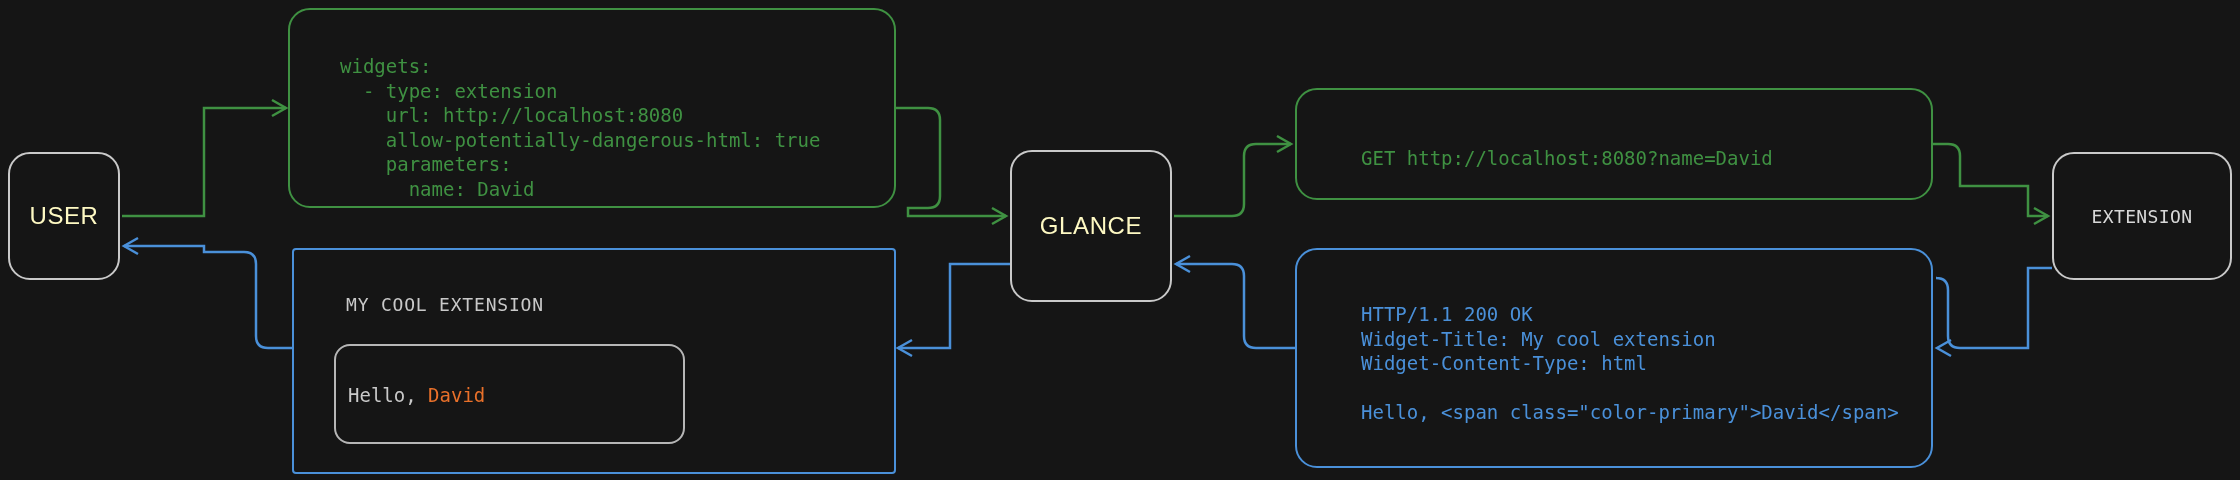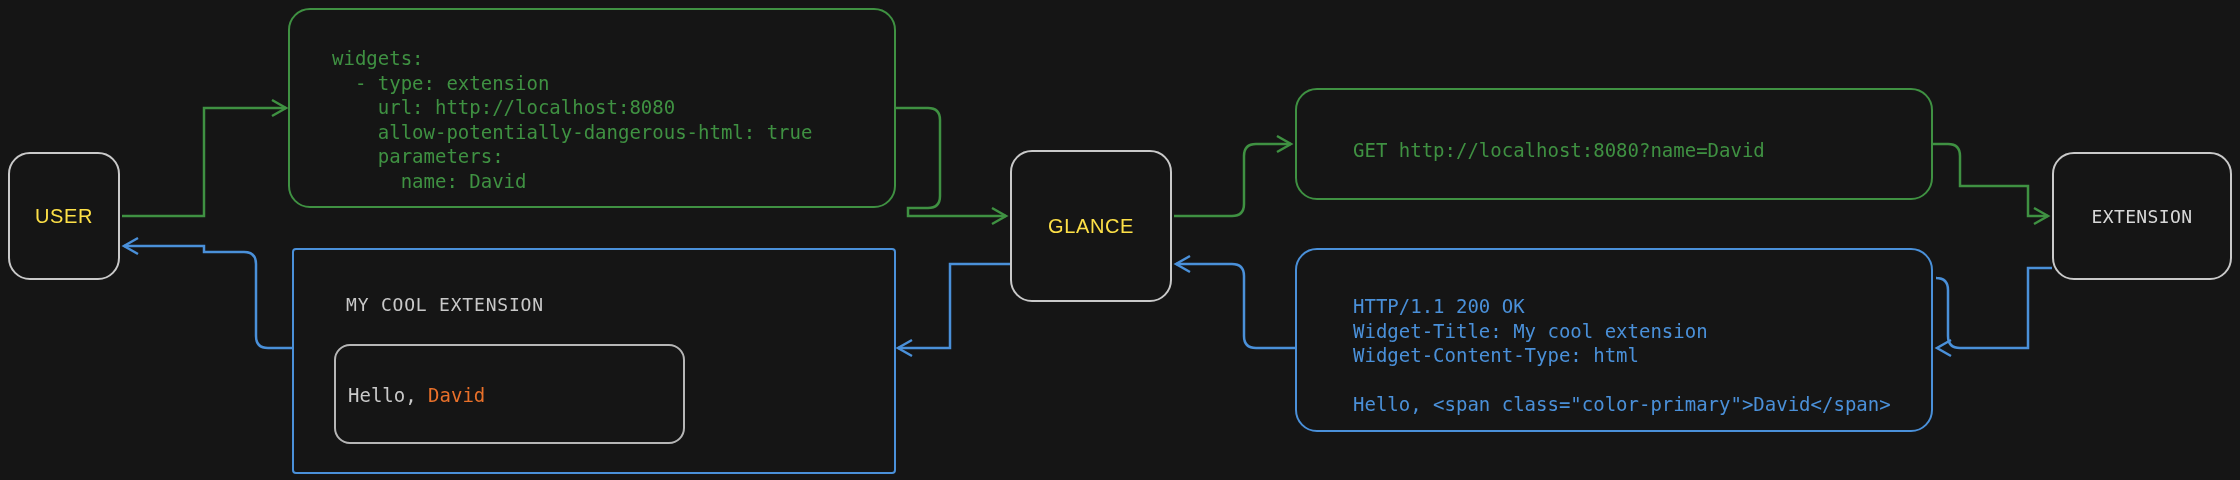--- a/index.html
+++ b/index.html
@@ -32,23 +32,23 @@
     border-radius: 22px;
     background: #151515;
     display: flex;
     align-items: center;
     justify-content: center;
     box-sizing: border-box;
     color: #d8d8d8;
   }
   .node-label-sans {
     font-family: "Liberation Sans", "DejaVu Sans", sans-serif;
-    font-size: 20px;
+    font-size: 24px;
     letter-spacing: 0.6px;
-    color: #fde047;
+    color: #fef9c3;
     white-space: nowrap;
   }
   .node-label-mono {
     font-family: "DejaVu Sans Mono", "Liberation Mono", monospace;
     font-size: 18px;
     letter-spacing: 0.4px;
     color: #d8d8d8;
     white-space: nowrap;
   }
 
@@ -62,42 +62,42 @@
     box-sizing: border-box;
     border-radius: 22px;
     background: #151515;
     border: 2px solid #3f9142;
     padding: 0;
   }
   .panel.green { border-color: #3f9142; }
   .panel.blue  { border-color: #4a90d9; }
 
   .panel pre {
-    margin: 8px;
+    margin: 16px;
     font-family: "DejaVu Sans Mono", "Liberation Mono", monospace;
     font-size: 19px;
     line-height: 24.5px;
     white-space: pre;
     letter-spacing: 0px;
   }
   .panel.green pre { color: #3f9142; }
   .panel.blue  pre { color: #4a90d9; }
 
   #panel-yaml {
     left: 288px; top: 8px; width: 608px; height: 200px;
   }
   #panel-yaml pre { padding: 28px 0 0 34px; }
 
   #panel-get {
     left: 1295px; top: 88px; width: 638px; height: 112px;
   }
   #panel-get pre { padding: 40px 0 0 48px; }
 
   #panel-response {
-    left: 1295px; top: 248px; width: 638px; height: 184px;
+    left: 1295px; top: 248px; width: 638px; height: 220px;
   }
   #panel-response pre { padding: 36px 0 0 48px; }
 
   
   #panel-widget {
     position: absolute;
     left: 292px; top: 248px; width: 604px; height: 226px;
     box-sizing: border-box;
     border: 2px solid #4a90d9;
     border-radius: 4px;

